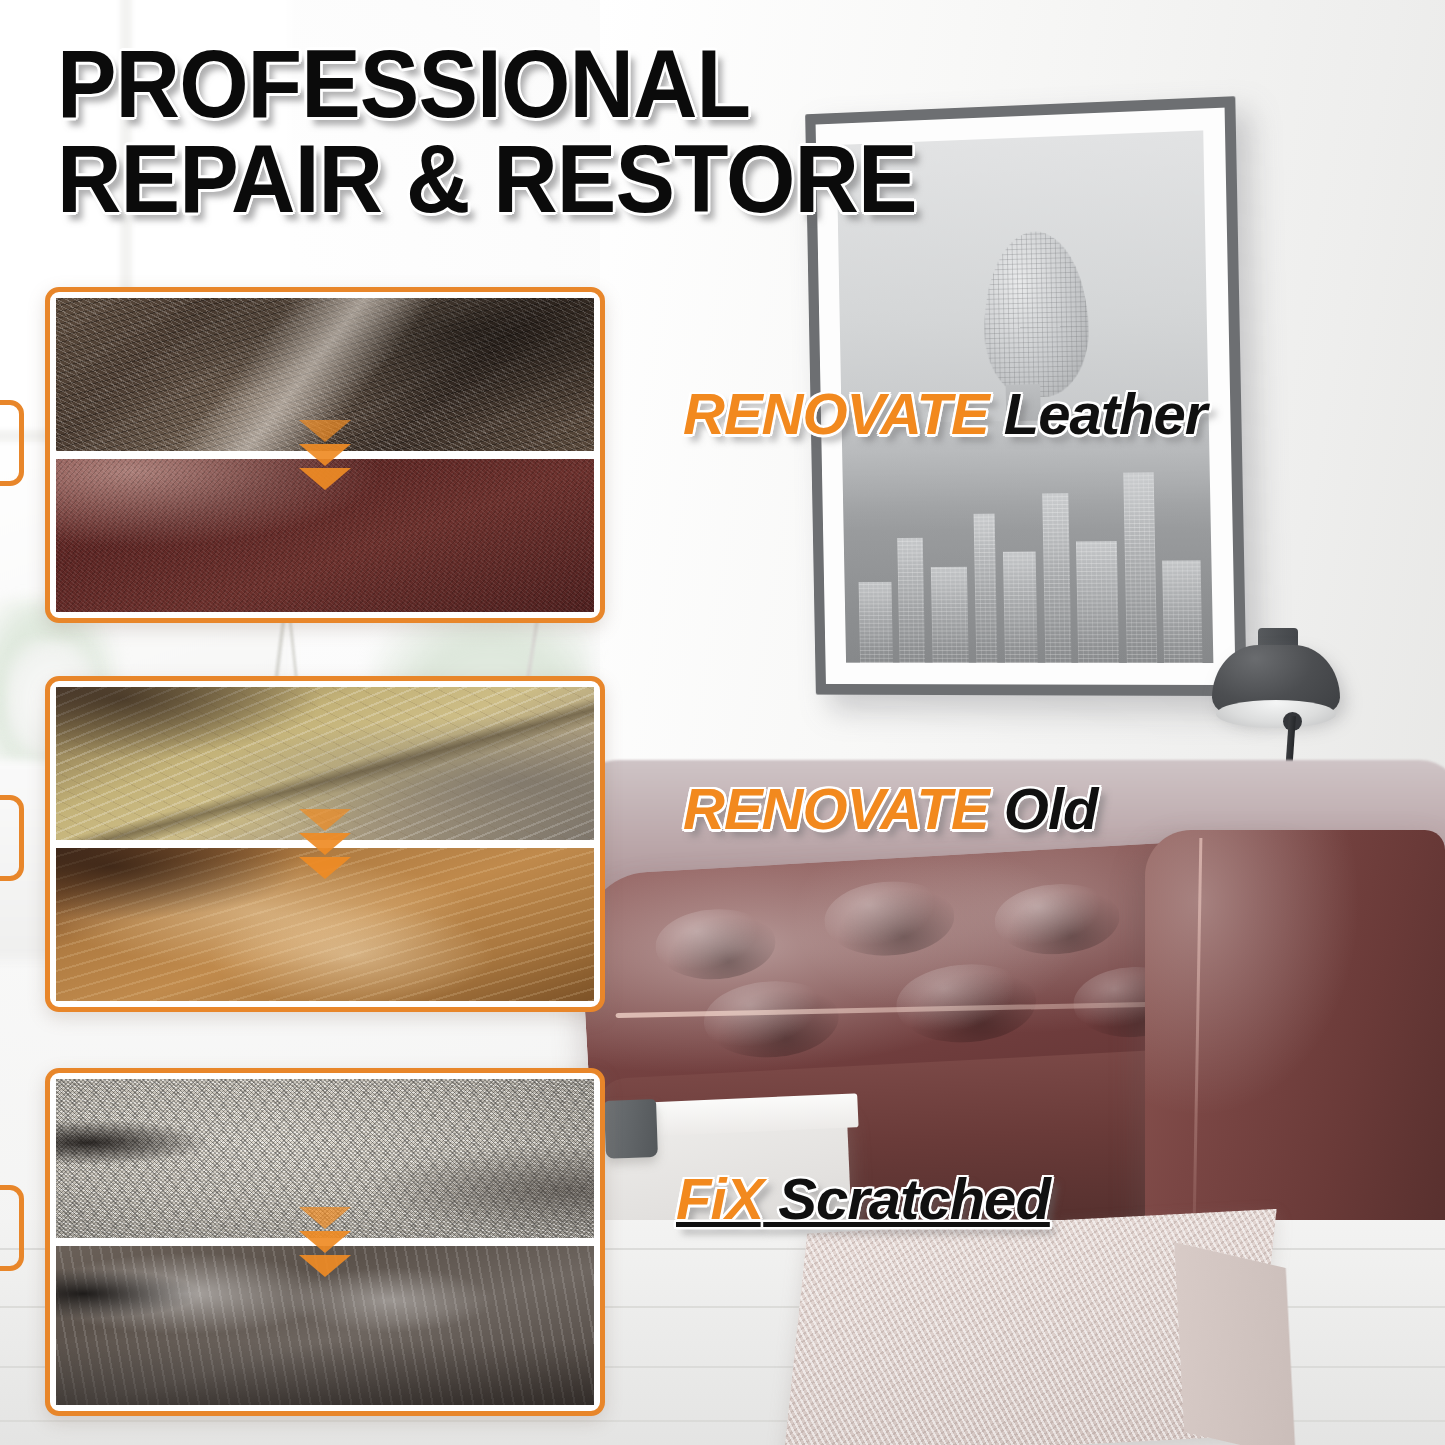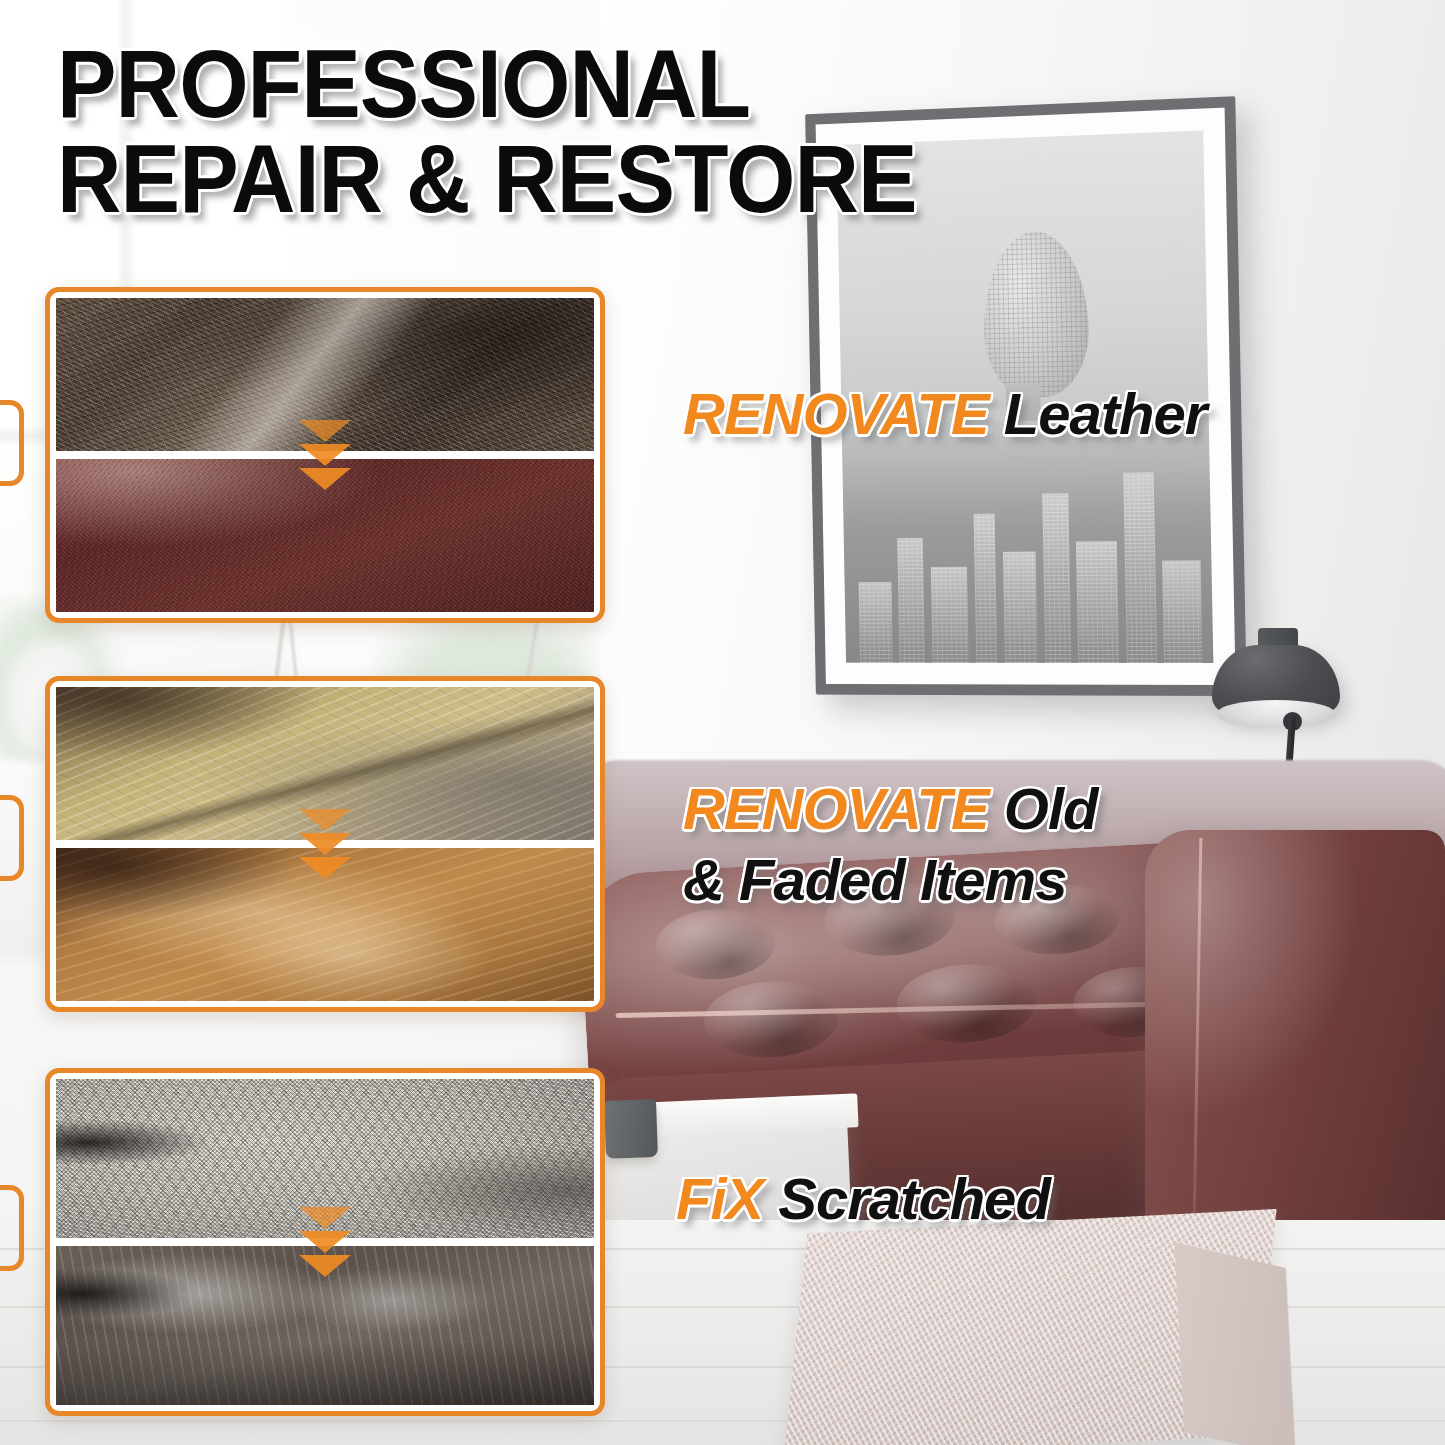--- a/index.html
+++ b/index.html
@@ -368,22 +368,22 @@
     color:#101010;
     text-shadow:
       -2px -2px 0 #ffffff, 2px -2px 0 #ffffff, -2px 2px 0 #ffffff, 2px 2px 0 #ffffff,
       0 -2.5px 0 #ffffff, 0 2.5px 0 #ffffff, -2.5px 0 0 #ffffff, 2.5px 0 0 #ffffff,
       6px 7px 7px rgba(105,105,108,.50);
   }
   .feature .kw{color:#f2891e;}
   .feature .l2{display:block;}
 
   #f1{left:683px;top:378px;}
-  #f2{left:683px;top:773px;}
-  #f3{left:676px;top:1163px;}
+  #f2{left:683px;top:773px;text-align:center;}
+  #f3{left:676px;top:1163px;text-decoration:underline;}
 
   
   .edge-arc{
     position:absolute;left:-46px;width:60px;height:76px;
     border:5px solid #e8862a;border-radius:14px;
     background:transparent;
   }
 </style>
 </head>
 <body>
@@ -519,20 +519,19 @@
 
   <div class="headline"><span>PROFESSIONAL</span>
 <span>REPAIR &amp; RESTORE</span></div>
 
   <div class="feature" id="f1">
     <span class="kw">RENOVATE</span><span> Leather</span>
   </div>
 
   <div class="feature" id="f2">
     <span class="kw">RENOVATE</span><span> Old</span>
-    <span class="l2">&amp; Faded Items</span>
   </div>
 
   <div class="feature" id="f3">
     <span class="kw">FiX</span><span> Scratched</span>
   </div>
 
 </div>
 
 </body></html>

